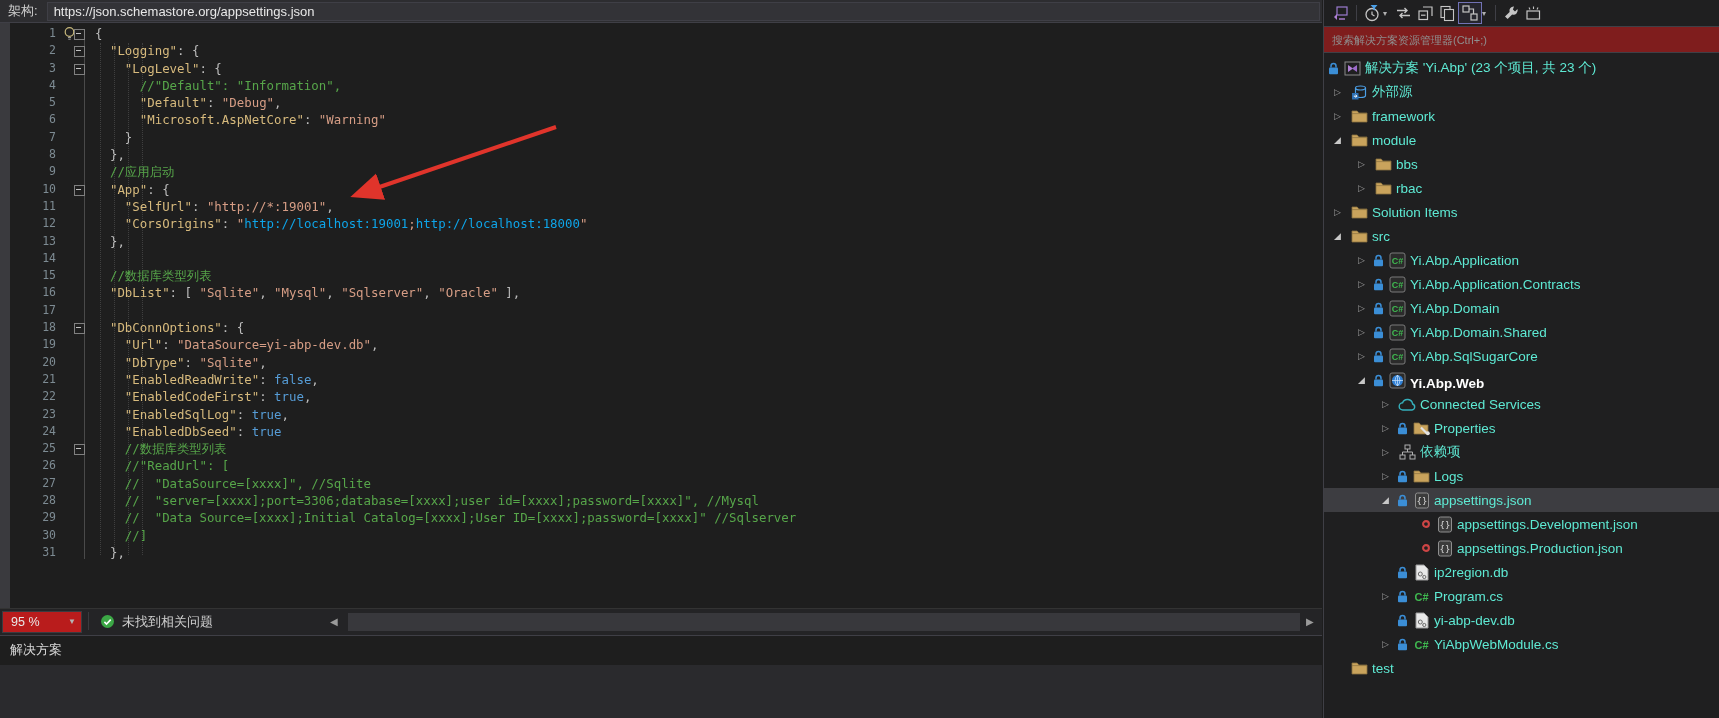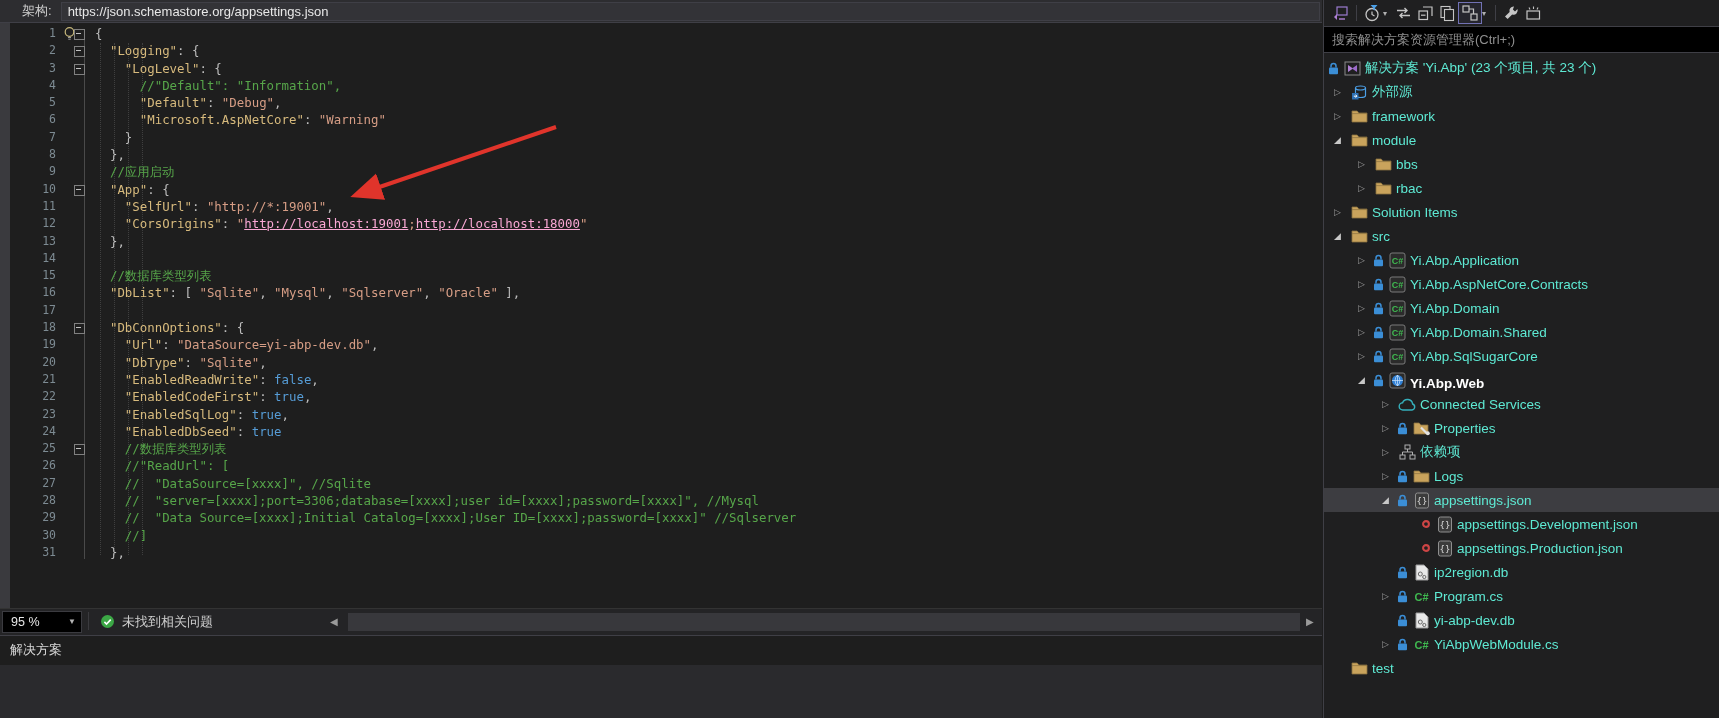--- a/index.html
+++ b/index.html
@@ -2,21 +2,21 @@
 <html><head>
 <meta charset="utf-8">
 <style>
   html,body{margin:0;padding:0;background:#141414;}
   #app{position:relative;width:1719px;height:718px;overflow:hidden;background:#1e1e1e;
        font-family:"Liberation Sans",sans-serif;-webkit-font-smoothing:antialiased;}
 
   
   #schema-bar{position:absolute;left:0;top:0;width:1322px;height:22px;background:#2d2d30;
     border-bottom:1px solid #3f3f46;display:flex;align-items:center;}
-  #schema-label{margin-left:22px;color:#cfcfcf;font-size:13px;white-space:nowrap;}
+  #schema-label{margin-left:8px;color:#cfcfcf;font-size:13px;white-space:nowrap;}
   #schema-field{margin-left:9px;margin-right:2px;flex:1;height:17px;line-height:17px;background:#333337;
     border:1px solid #3f3f46;color:#e8e8e8;font-size:13px;padding-left:6px;overflow:hidden;white-space:nowrap;}
 
   
   #editor{position:absolute;left:0;top:23px;width:1322px;height:585px;background:#1e1e1e;overflow:hidden;}
   #gutter-strip{position:absolute;left:0;top:0;width:10px;height:585px;background:#3a3a3e;}
   .indent-guide{position:absolute;top:20px;height:512px;width:0;border-left:1px dotted #3f3f3f;}
   #fold-line{position:absolute;left:84px;top:14px;height:522px;width:0;border-left:1px solid #4a4a4a;}
   #code-lines{position:absolute;left:0;top:2px;width:1322px;}
   .code-row{display:flex;height:17.3px;line-height:17.3px;
@@ -27,27 +27,27 @@
   .foldcol{width:15px;flex:0 0 15px;position:relative;}
   .foldbox{position:absolute;left:-6px;top:4px;width:9px;height:9px;background:#1e1e1e;
     border:1px solid #808080;}
   .foldbox:after{content:"";position:absolute;left:1px;top:3px;width:5px;height:1px;background:#c0c0c0;}
   .codecell{color:#bdbdbd;}
   .tok-p{color:#bdbdbd;}
   .tok-k{color:#d7ba7d;}
   .tok-s{color:#d69d85;}
   .tok-c{color:#57a64a;}
   .tok-b{color:#569cd6;}
-  .tok-l{color:#f9a8d4;text-decoration:underline;cursor:pointer;}
+  .tok-l{color:#0ea5e9;cursor:pointer;}
   #arrow-svg{position:absolute;left:0;top:0;pointer-events:none;}
 
   
   #status-bar{position:absolute;left:0;top:608px;width:1322px;height:26px;background:#242426;
     border-top:1px solid #333;}
-  #zoom-combo{position:absolute;left:2px;top:2px;width:78px;height:20px;background:#000000;
+  #zoom-combo{position:absolute;left:2px;top:2px;width:78px;height:20px;background:#b91c1c;
     border:1px solid #3b3b40;color:#e8e8e8;font-size:12.5px;line-height:20px;}
   #zoom-combo .zval{padding-left:8px;}
   #zoom-combo .caret{position:absolute;right:5px;top:0;color:#b5b5b5;font-size:8px;}
   #status-sep{position:absolute;left:88px;top:3px;width:1px;height:18px;background:#3a3a3e;}
   #status-check{position:absolute;left:100px;top:5px;}
   #status-msg{position:absolute;left:122px;top:0;height:26px;line-height:26px;color:#d0d0d0;font-size:13px;}
   .scroll-arrow{position:absolute;top:0;height:26px;line-height:26px;color:#9a9a9a;font-size:10px;}
   #hthumb{position:absolute;left:348px;top:4px;width:952px;height:18px;background:#38383c;}
 
   
@@ -57,22 +57,22 @@
   #imm-content{position:absolute;left:0;top:29px;width:1322px;height:53px;background:#2a2a2d;}
 
   
   #solution-explorer{position:absolute;left:1323px;top:0;width:396px;height:718px;background:#1f1f20;
     border-left:1px solid #3f3f46;}
   #se-toolbar{height:26px;display:flex;align-items:center;padding-left:6px;}
   .tb-icon{width:22px;height:20px;display:flex;align-items:center;justify-content:center;cursor:pointer;}
   .tb-icon.active{border:1px solid #7272b5;background:#26262e;}
   .tb-caret{width:9px;color:#b0b0b0;font-size:8px;cursor:pointer;}
   .tb-sep{width:1px;height:16px;background:#3f3f46;margin:0 4px;}
-  #se-search{display:block;width:100%;height:27px;background:#000000;border:0;border-top:1px solid #3f3f46;
-    border-bottom:1px solid #3f3f46;color:#c0c0c0;padding:0 0 0 8px;font-size:13px;box-sizing:border-box;
+  #se-search{display:block;width:100%;height:27px;background:#7f1d1d;border:0;border-top:1px solid #3f3f46;
+    border-bottom:1px solid #3f3f46;color:#c0c0c0;padding:0 0 0 8px;font-size:11px;box-sizing:border-box;
     font-family:"Liberation Sans",sans-serif;outline:none;}
   #se-search::placeholder{color:#8f8f8f;}
   #se-tree{position:absolute;left:0;top:56px;width:396px;bottom:0;overflow:hidden;}
   .tree-row{height:24px;display:flex;align-items:center;cursor:pointer;}
   .tree-row.sel{background:#3d3d41;}
   .exp{width:15px;flex:0 0 15px;color:#9a9a9a;font-size:9px;text-align:left;}
   .exp.open{color:#c8c8c8;}
   .lockcol{width:14px;flex:0 0 14px;display:flex;align-items:center;}
   .dotcol{width:13px;flex:0 0 13px;display:flex;align-items:center;}
   .iconcol{width:21px;flex:0 0 21px;display:flex;align-items:center;justify-content:center;}
@@ -337,21 +337,21 @@
               <rect x="1" y="5.5" width="9" height="6.8" rx="1" fill="#3b8ed6"></rect>
               <path d="M3 5.5V4a2.5 2.5 0 015 0v1.5" fill="none" stroke="#3b8ed6" stroke-width="1.5"></path>
             </svg>
           </span>
           <span class="iconcol">
             <svg width="17" height="17">
               <rect x="1" y="1" width="15" height="15" rx="2" fill="#2b2b2b" stroke="#7a7a7a"></rect>
               <text x="8.5" y="12" font-size="9" font-weight="bold" fill="#3fb950" text-anchor="middle" font-family="Liberation Sans,sans-serif">C#</text>
             </svg>
           </span>
-          <span class="tlabel">Yi.Abp.AspNetCore.Contracts</span>
+          <span class="tlabel">Yi.Abp.Application.Contracts</span>
         </div>
         <div class="tree-row" style="padding-left: 34px;">
           <span class="exp">▷</span>
           <span class="lockcol">
             <svg width="11" height="13">
               <rect x="1" y="5.5" width="9" height="6.8" rx="1" fill="#3b8ed6"></rect>
               <path d="M3 5.5V4a2.5 2.5 0 015 0v1.5" fill="none" stroke="#3b8ed6" stroke-width="1.5"></path>
             </svg>
           </span>
           <span class="iconcol">

